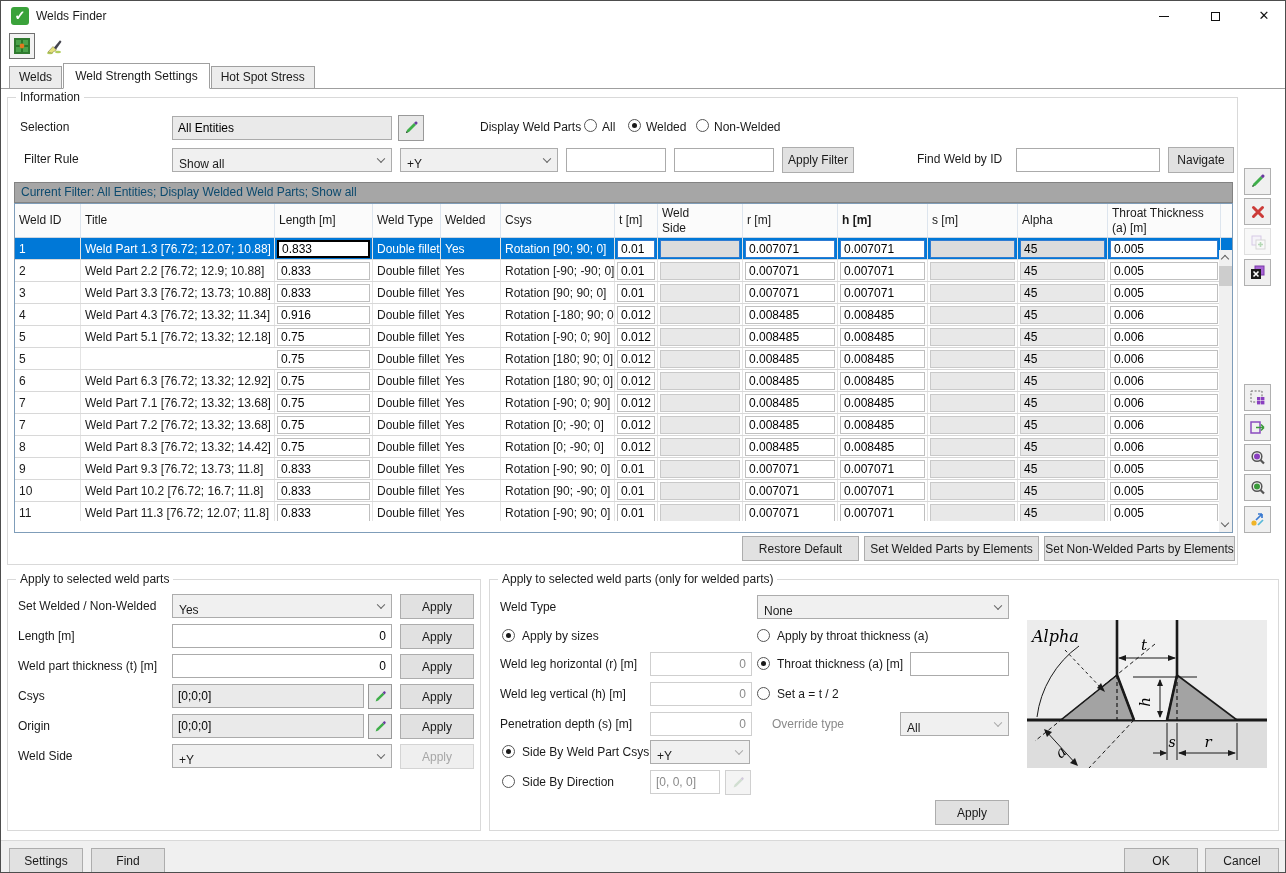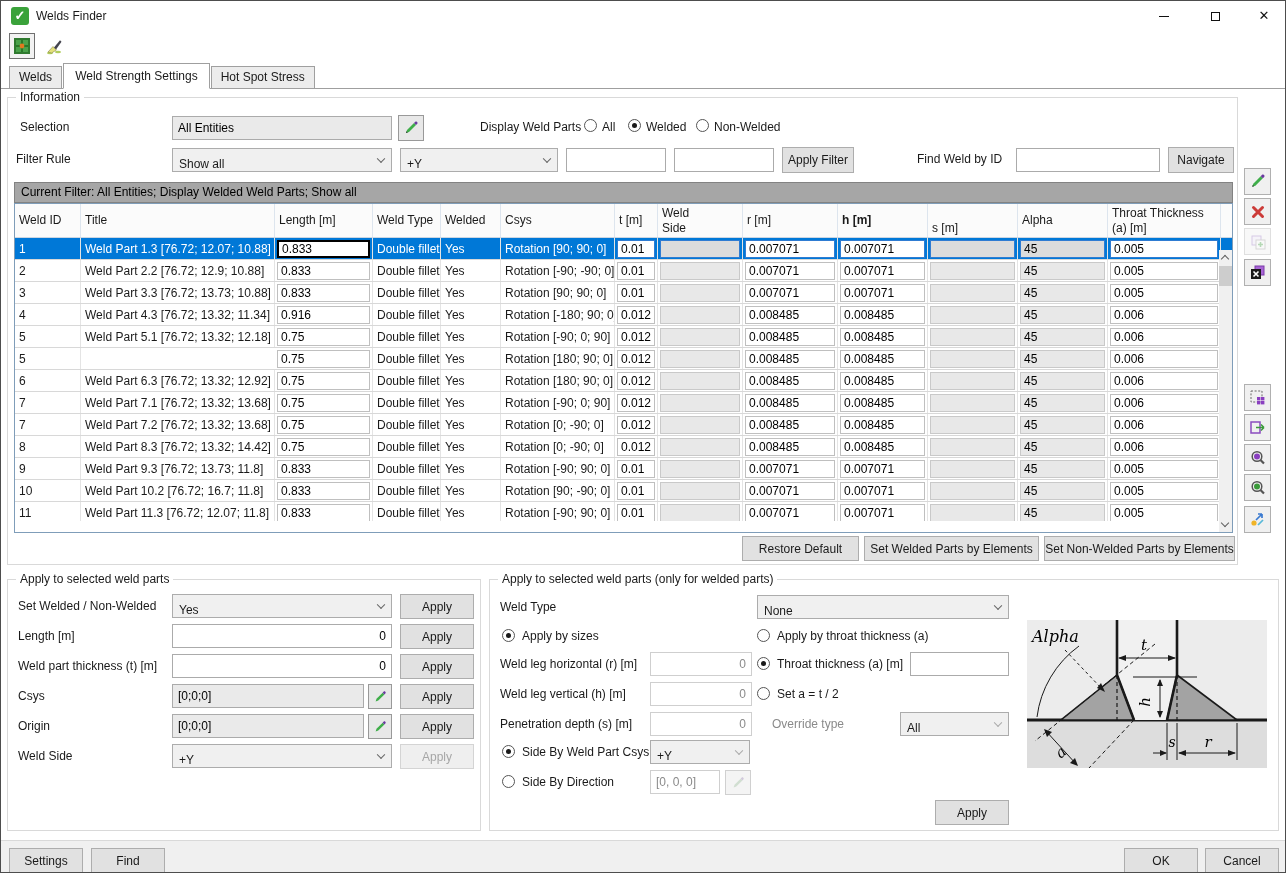--- a/index.html
+++ b/index.html
@@ -42,21 +42,21 @@
 
   .btn { position:absolute; background:#e1e1e1; border:1px solid #adadad; font-size:12px; display:flex; align-items:center; justify-content:center; font-family:inherit; }
   .btn.disabled { color:#a6a6a6; background:#efefef; border-color:#d4d4d4; }
   .ibtn { position:absolute; width:26px; height:26px; background:#e8e8e8; border:1px solid #999; display:flex; align-items:center; justify-content:center; }
   .ibtn.disabled { opacity:.45; }
 
   .rad { position:absolute; width:13px; height:13px; border:1px solid #555; border-radius:50%; background:#fff; }
   .rad.on::after { content:''; position:absolute; left:3px; top:3px; right:3px; bottom:3px; background:#1a1a1a; border-radius:50%; }
 
   
-  .curfilter { position:absolute; background:#a6a6a6; border:1px solid #828282; font-size:12px; line-height:19px; padding-left:6px; color:#000000; }
+  .curfilter { position:absolute; background:#a6a6a6; border:1px solid #828282; font-size:12px; line-height:19px; padding-left:6px; color:#0c4a6e; }
 
   
   .grid { position:absolute; border:1px solid #7f9db9; background:#fff; overflow:hidden; }
   .ghead { display:flex; height:34px; background:#fbfbfb; border-bottom:1px solid #ccd6e2; }
   .hcell { border-right:1px solid #dde5ee; display:flex; align-items:center; padding:2px 4px; font-size:12px; overflow:hidden; }
   .hcell span { white-space:normal; line-height:1.2; }
   .gbody { height:283px; overflow:hidden; background:#fff; }
   .trow { display:flex; height:22px; border-bottom:1px solid #d8d8d8; background:#fff; }
   .tcell { border-right:1px solid #e4e4e4; display:flex; align-items:center; overflow:hidden; white-space:nowrap; }
   .tcell.plain { padding:0 4px; font-size:12px; }
@@ -133,21 +133,21 @@
       </svg>
     </div>
     <span class="lbl" style="left:472px; top:22px;">Display Weld Parts</span>
     <span class="rad" style="left:576px; top:21px;"></span>
     <span class="lbl" style="left:594px; top:22px;">All</span>
     <span class="rad on" style="left:620px; top:21px;"></span>
     <span class="lbl" style="left:638px; top:22px;">Welded</span>
     <span class="rad" style="left:688px; top:21px;"></span>
     <span class="lbl" style="left:706px; top:22px;">Non-Welded</span>
 
-    <span class="lbl" style="left:8px; top:54px;">Filter Rule</span>
+    <span class="lbl" style="left:16px; top:54px;">Filter Rule</span>
     <div class="combo" style="left:164px; top:50px; width:220px;">
         <span>Show all</span>
         <i class="chev"></i>
       </div>
     <div class="combo" style="left:392px; top:50px; width:158px;">
         <span>+Y</span>
         <i class="chev"></i>
       </div>
     <input class="tbox" style="left: 558px; top: 50px; width: 100px;" value="">
     <input class="tbox" style="left: 666px; top: 50px; width: 100px;" value="">
@@ -183,21 +183,21 @@
           </div>
           <div class="hcell" style="width: 85px;">
             <span style="width: 38px;">Weld Side</span>
           </div>
           <div class="hcell" style="width: 95px;">
             <span>r [m]</span>
           </div>
           <div class="hcell" style="width: 90px; font-weight: bold;">
             <span>h [m]</span>
           </div>
-          <div class="hcell" style="width: 90px; align-items: flex-end;">
+          <div class="hcell" style="width: 90px;">
             <span>s [m]</span>
           </div>
           <div class="hcell" style="width: 90px;">
             <span>Alpha</span>
           </div>
           <div class="hcell" style="width: 113px;">
             <span>Throat Thickness (a) [m]</span>
           </div>
         </div>
       <div class="gbody">

